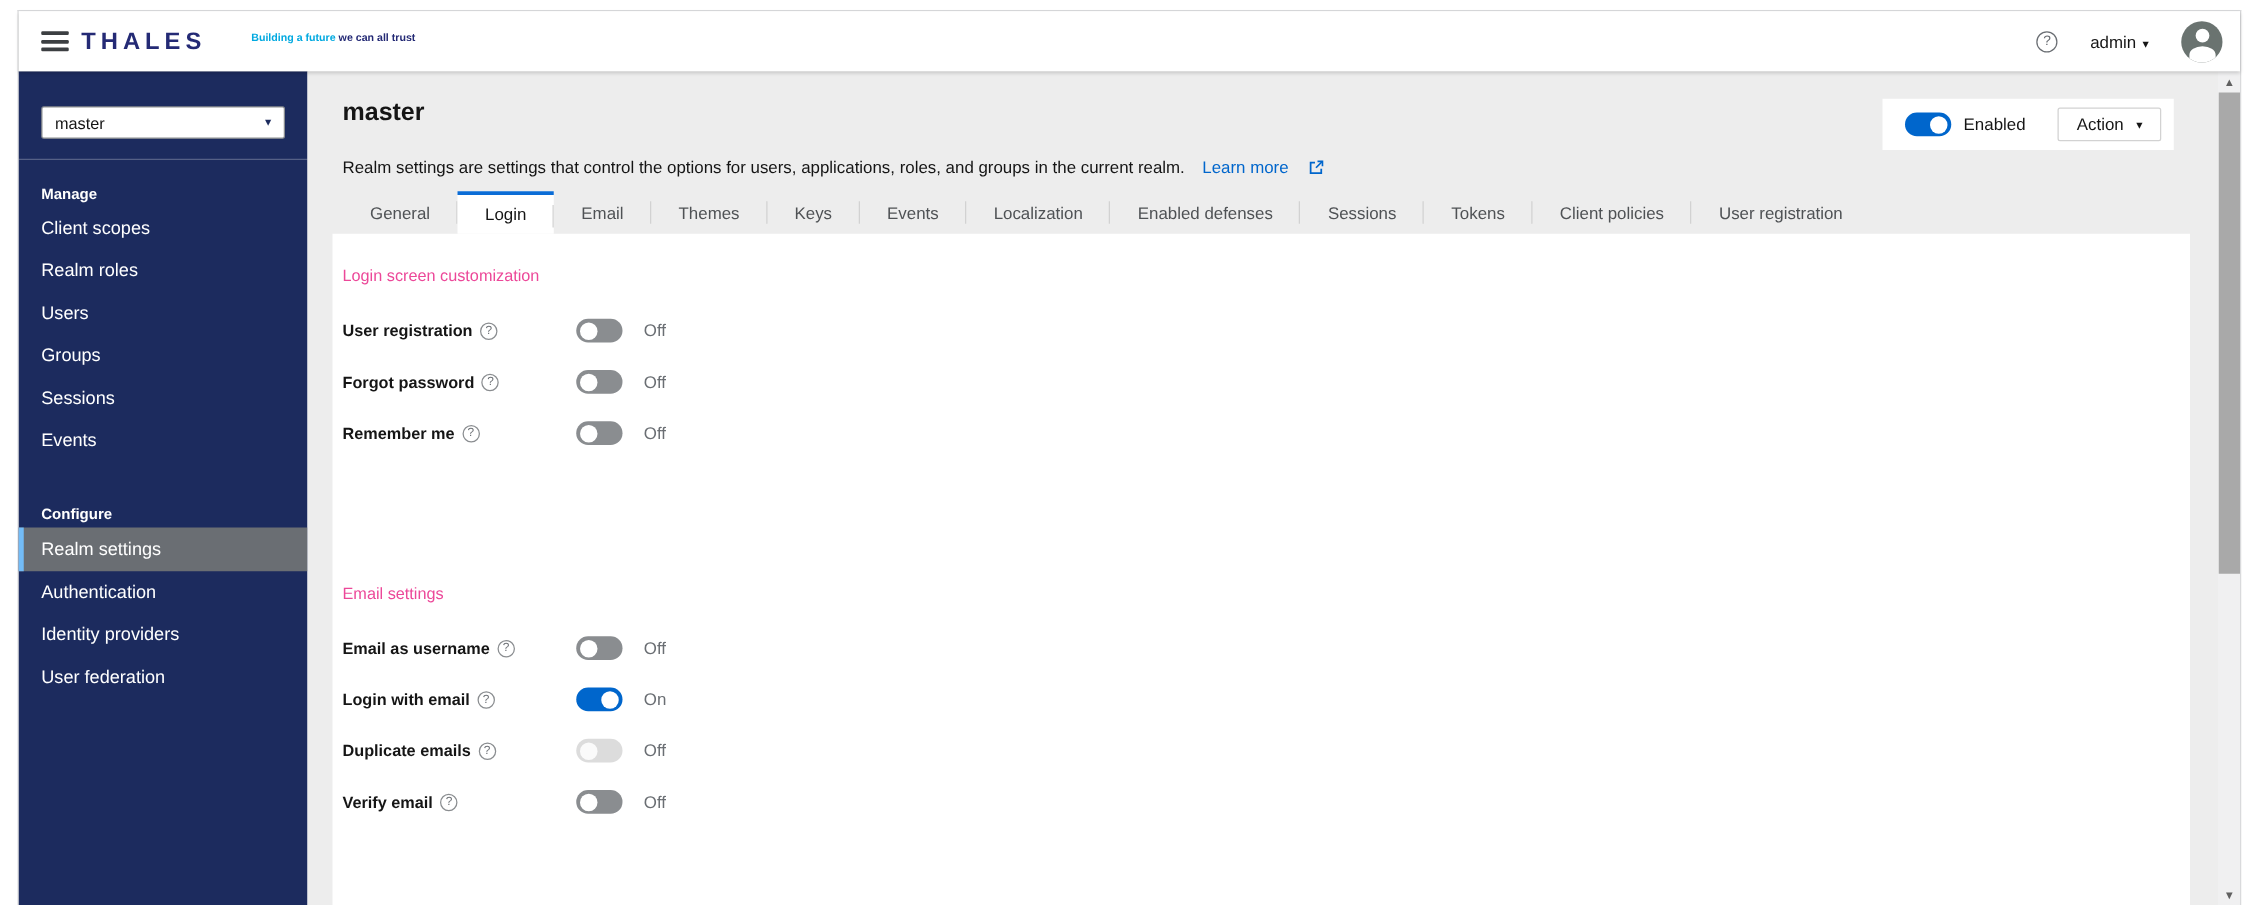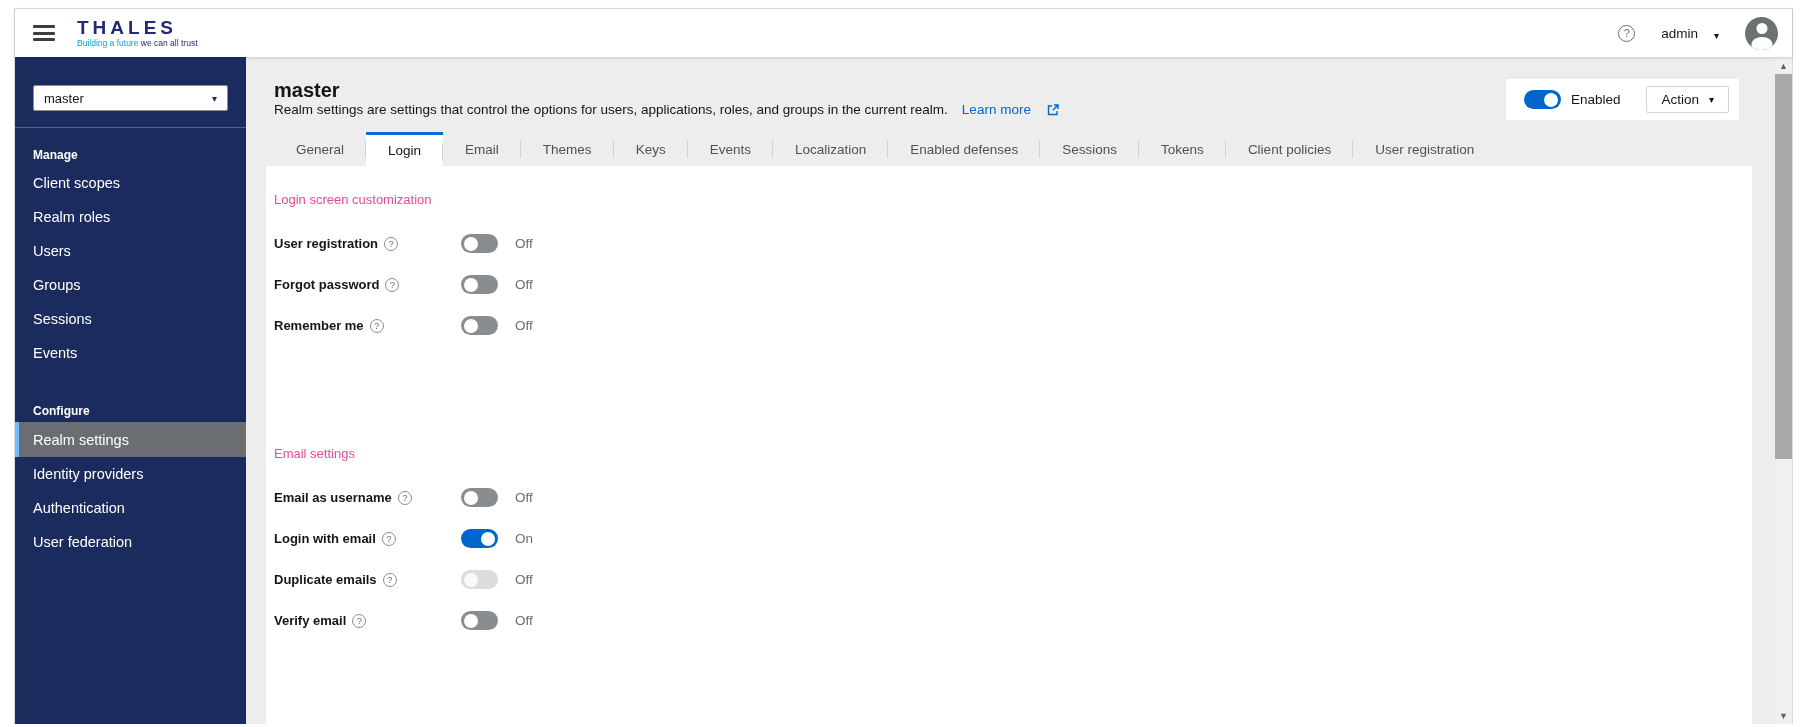--- a/index.html
+++ b/index.html
@@ -6,28 +6,28 @@
   html,body { width:1800px; height:727px; background:#fff; font-family:"Liberation Sans", sans-serif; overflow:hidden; }
 
   .frame { position:absolute; left:14px; top:8px; width:1779px; height:716px;
            border:1px solid #d9dadc; border-bottom:none; display:flex; flex-direction:column; background:#fff; }
 
   
   .app-header { height:48px; background:#fff; display:flex; align-items:center; padding:0 14px 0 14px;
                 box-shadow:0 1px 3px rgba(0,0,0,.18); position:relative; z-index:5; }
   .hamburger { width:22px; height:16px; display:flex; flex-direction:column; justify-content:space-between; cursor:pointer; margin-left:4px; }
   .hamburger span { display:block; height:3px; background:#3c3f42; border-radius:1px; }
-  .brand { margin-left:22px; display:flex; flex-direction:column; line-height:1; }
+  .brand { margin-left:10px; display:flex; line-height:1;gap:36px; }
   .brand-name { font-size:19px; font-weight:bold; letter-spacing:4px; color:#242a75; }
-  .brand-tagline { font-size:8.5px; font-weight:normal; margin-top:2px; color:#242a75; }
+  .brand-tagline { font-size:8.5px; font-weight:bold; margin-top:2px; color:#242a75; }
   .brand-tagline .hl { color:#00a9e0; }
   .header-right { margin-left:auto; display:flex; align-items:center; gap:26px; }
   .help-icon { width:17px; height:17px; border:1.5px solid #6a6e73; border-radius:50%;
                color:#6a6e73; font-size:11px; display:flex; align-items:center; justify-content:center; cursor:pointer; }
-  .user-menu { display:flex; align-items:flex-end; gap:16px; cursor:pointer; color:#151515; font-size:13.5px; }
+  .user-menu { display:flex; align-items:flex-end; gap:5px; cursor:pointer; color:#151515; font-size:13.5px; }
   .caret { font-size:10px; color:#151515; }
   .avatar { width:33px; height:33px; border-radius:50%; background:#6a7370; position:relative; overflow:hidden; cursor:pointer; }
   .avatar::before { content:""; position:absolute; top:6px; left:50%; transform:translateX(-50%);
                     width:11px; height:11px; border-radius:50%; background:#fff; }
   .avatar::after  { content:""; position:absolute; top:20px; left:50%; transform:translateX(-50%);
                     width:21px; height:14px; border-radius:50% 50% 0 0; background:#fff; }
 
   
   .app-body { flex:1; display:flex; min-height:0; }
 
@@ -40,21 +40,21 @@
   .sidebar-divider { border-bottom:1px solid rgba(255,255,255,.25); margin-top:16px; }
   .nav-section-title { font-size:12px; font-weight:bold; padding:20px 18px 4px 18px; color:#fff; }
   .nav-section-title.second { padding-top:34px; }
   .nav-item { font-size:14.5px; color:#fff; padding:0 18px; height:34px; display:flex; align-items:center; cursor:pointer; }
   .nav-item.active { background:#6a6e73; border-left:4px solid #73bcf7; padding-left:14px; height:35px; }
 
   
   .content { flex:1; background:#ededed; display:flex; flex-direction:column; min-width:0; padding:22px 0 0 20px; }
   .page-head { display:flex; justify-content:space-between; align-items:flex-start; padding-left:8px; }
   .page-title { font-size:20px; font-weight:600; color:#151515; }
-  .page-desc { margin-top:0; font-size:13.5px; color:#151515; display:flex; align-items:center; }
+  .page-desc { margin-top:24px; font-size:13.5px; color:#151515; display:flex; align-items:center; }
   .learn-more { color:#0066cc; margin-left:14px; text-decoration:none; display:inline-flex; align-items:center; gap:16px; cursor:pointer; }
   .realm-controls { background:#fff; display:flex; align-items:center; padding:7px 10px 7px 18px; margin-right:36px; }
   .realm-controls .ctl-label { font-size:13.5px; color:#151515; margin:0 26px 0 10px; }
   .action-btn { background:#fff; border:1px solid #d2d2d2; border-radius:2px; font-size:13.5px; color:#151515;
                 padding:5px 14px; display:flex; align-items:center; gap:10px; cursor:pointer; font-family:inherit; }
 
   
   .tabs { display:flex; margin-top:12px; padding-left:8px; height:34px; align-items:stretch; }
   .tab { font-size:13.5px; color:#4f5255; padding:0 22px; display:flex; align-items:center; cursor:pointer; position:relative;text-align:center; }
   .tab:not(:last-child)::after { content:""; position:absolute; right:0; top:8px; height:18px; width:1px; background:#d2d2d2; }
@@ -126,22 +126,22 @@
       <div class="nav-section-title">Manage</div>
       <div class="nav-item">Client scopes</div>
       <div class="nav-item">Realm roles</div>
       <div class="nav-item">Users</div>
       <div class="nav-item">Groups</div>
       <div class="nav-item">Sessions</div>
       <div class="nav-item">Events</div>
 
       <div class="nav-section-title second">Configure</div>
       <div class="nav-item active">Realm settings</div>
+      <div class="nav-item">Authentication</div>
       <div class="nav-item">Identity providers</div>
-      <div class="nav-item">Authentication</div>
       <div class="nav-item">User federation</div>
     </div>
 
     <div class="content">
 
       <div class="page-head">
         <div>
           <div class="page-title">master</div>
           <div class="page-desc">
             <span>Realm settings are settings that control the options for users, applications, roles, and groups in the current realm.</span>

